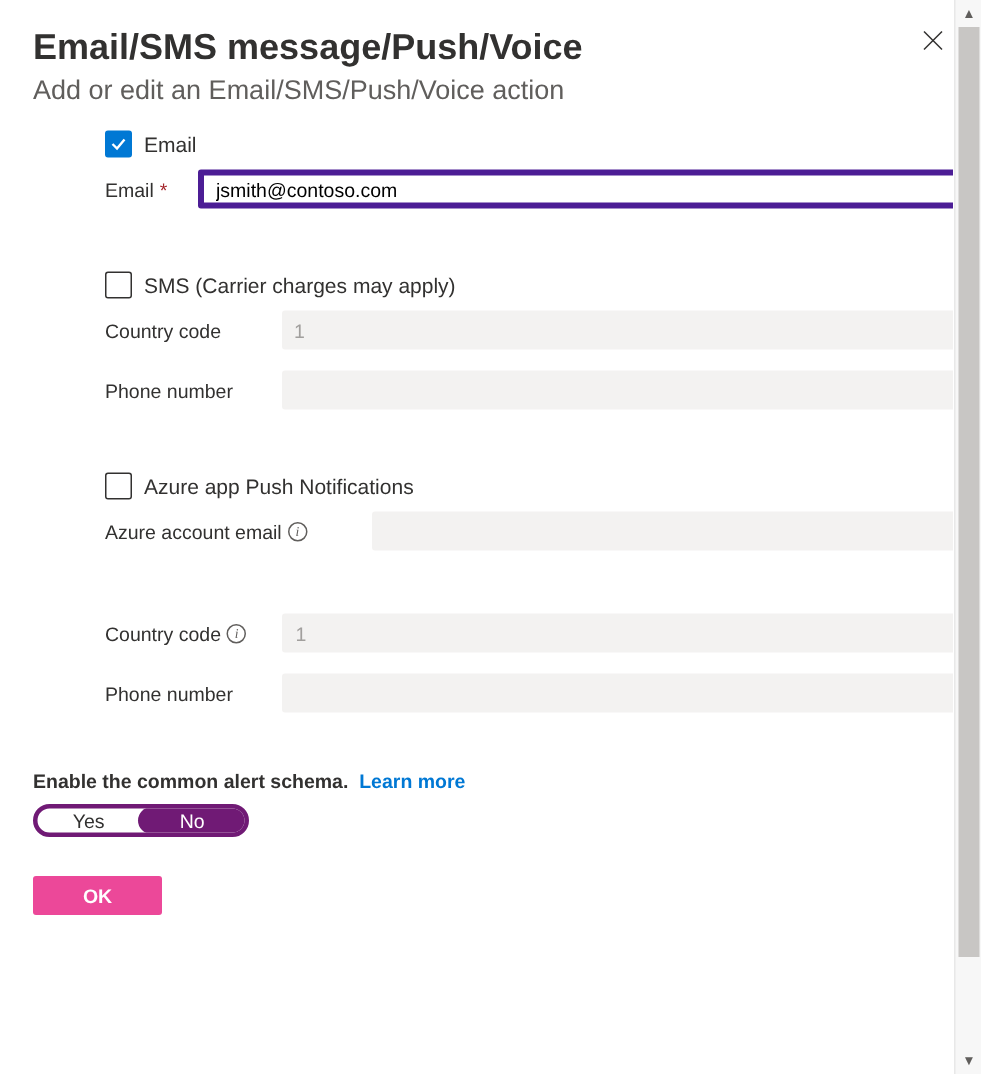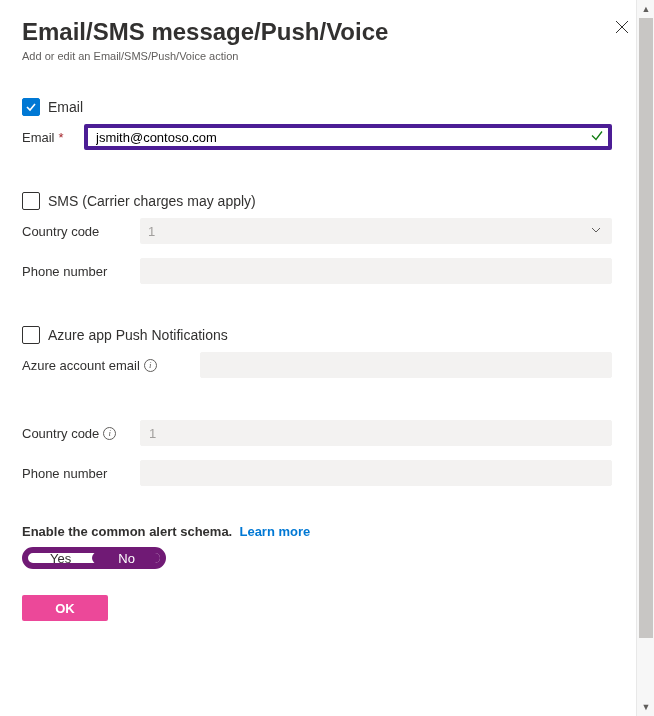--- a/index.html
+++ b/index.html
@@ -20,32 +20,32 @@
     height: 716px;
     overflow-y: auto;
   }
   .title {
     font-size: 24px;
     font-weight: 600;
     margin: 0 0 4px 0;
     color: #323130;
   }
   .subtitle {
-    font-size: 11px;
+    font-size: 18px;
     color: #605e5c;
-    margin-bottom: 36px;
+    margin-bottom: 16px;
   }
   .close {
     position: absolute;
     top: 20px;
     right: 25px;
     cursor: pointer;
     color: #323130;
   }
-  .section { margin-bottom: 42px; }
+  .section { margin-bottom: 42px; margin-left: 48px; }
   .section.tight { margin-bottom: 38px; }
   .check-row {
     display: flex;
     align-items: center;
     gap: 8px;
     margin-bottom: 8px;
   }
   .checkbox {
     width: 18px;
     height: 18px;
@@ -141,21 +141,21 @@
     color: #605e5c;
   }
   .schema-row {
     font-size: 13px;
     margin-bottom: 8px;
     font-weight: bold;
   }
   .learn-link { color: #0078d4; text-decoration: none; cursor: pointer; }
   .toggle {
     display: inline-flex;
-    border: 6px solid #701a75;
+    border: 3px solid #701a75;
     border-radius: 14px;
     overflow: hidden;
     height: 22px;
     width: 144px;
     margin-bottom: 26px;
   }
   .toggle-opt {
     flex: 1;
     display: flex;
     align-items: center;

